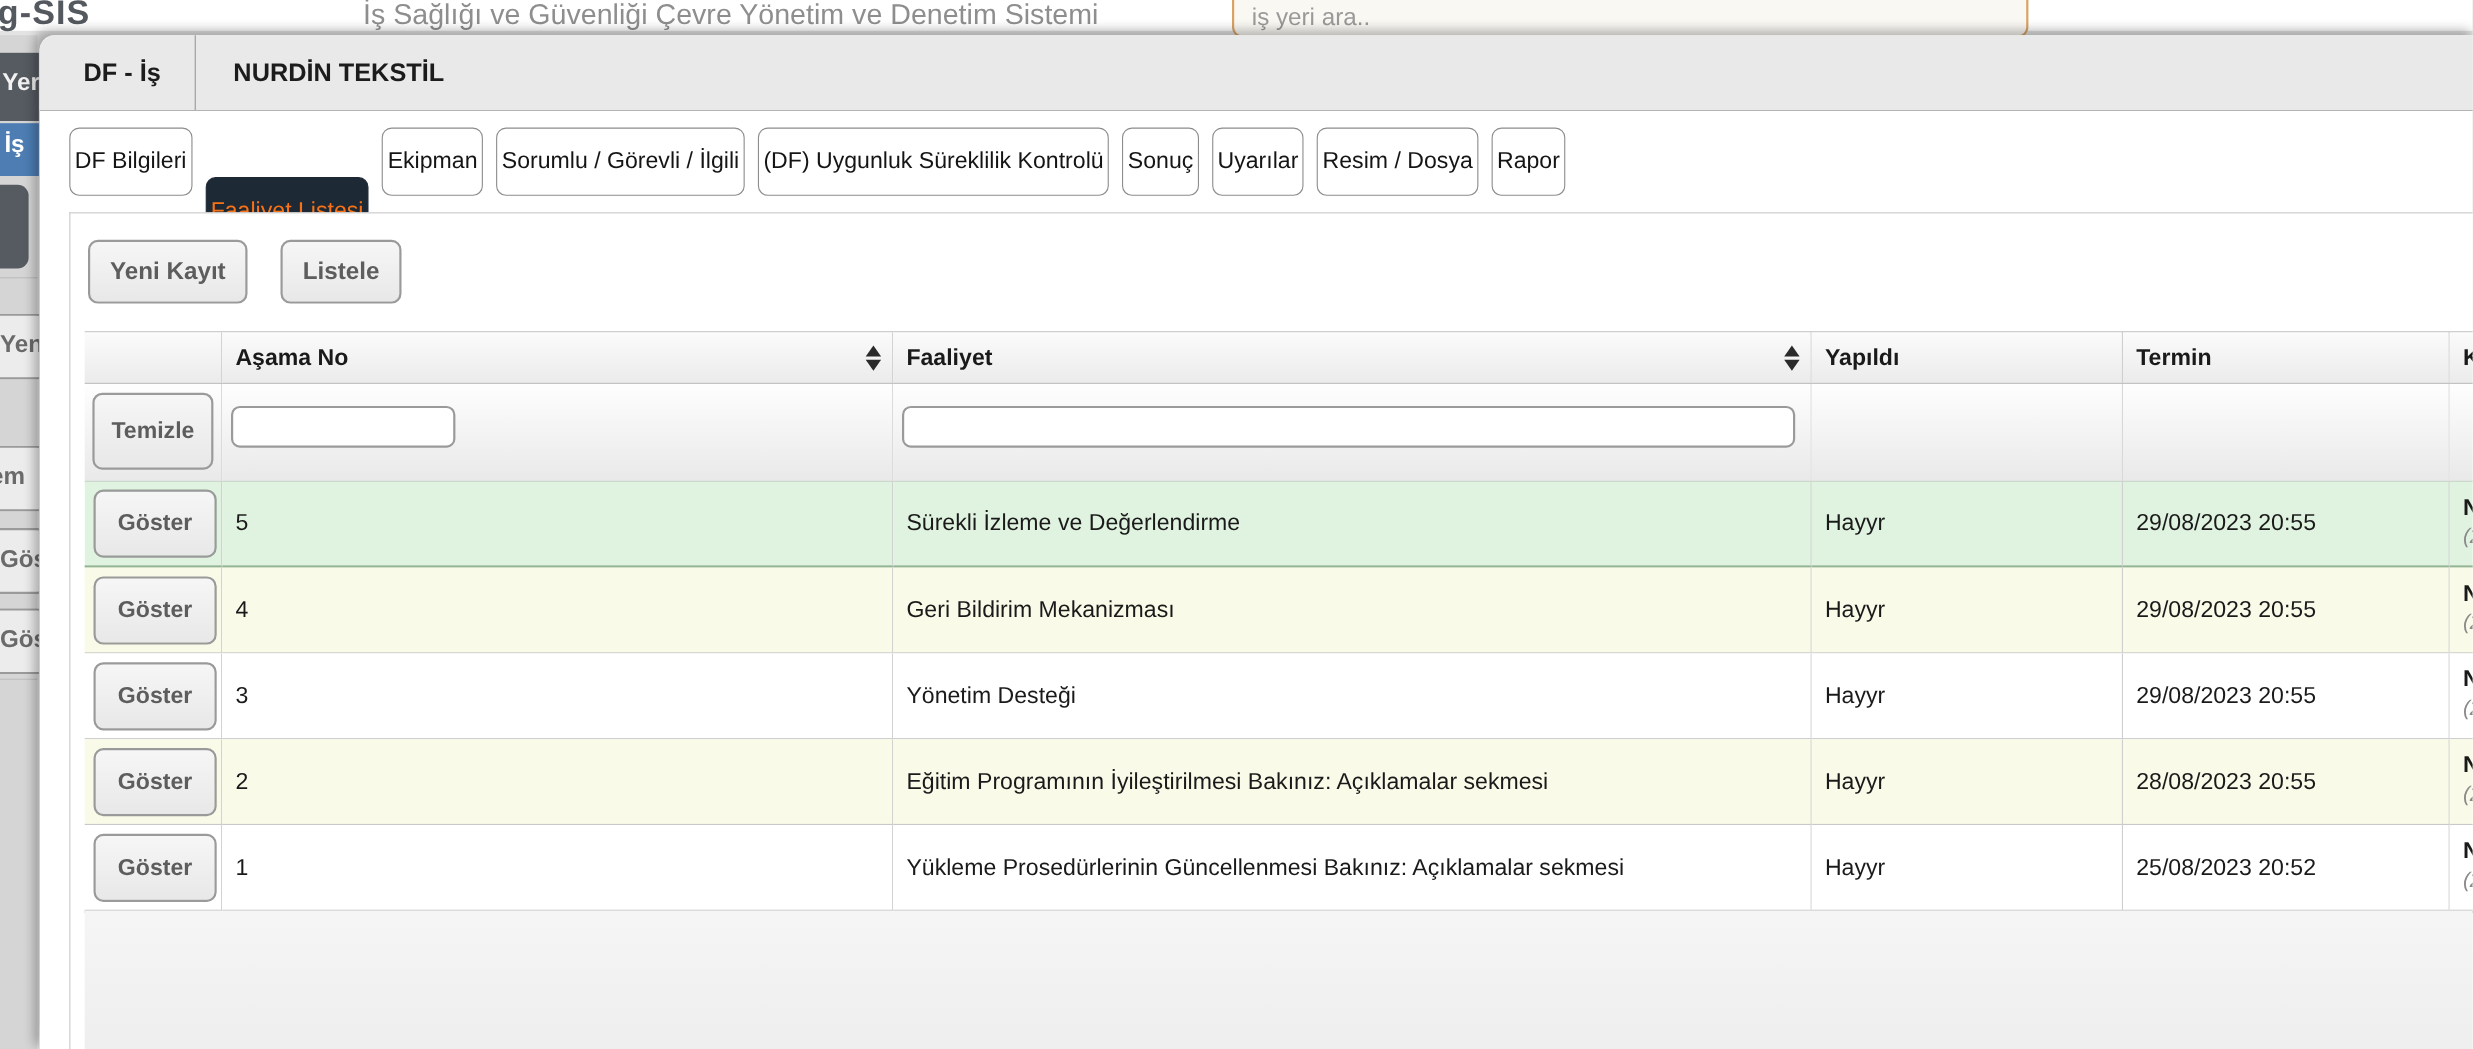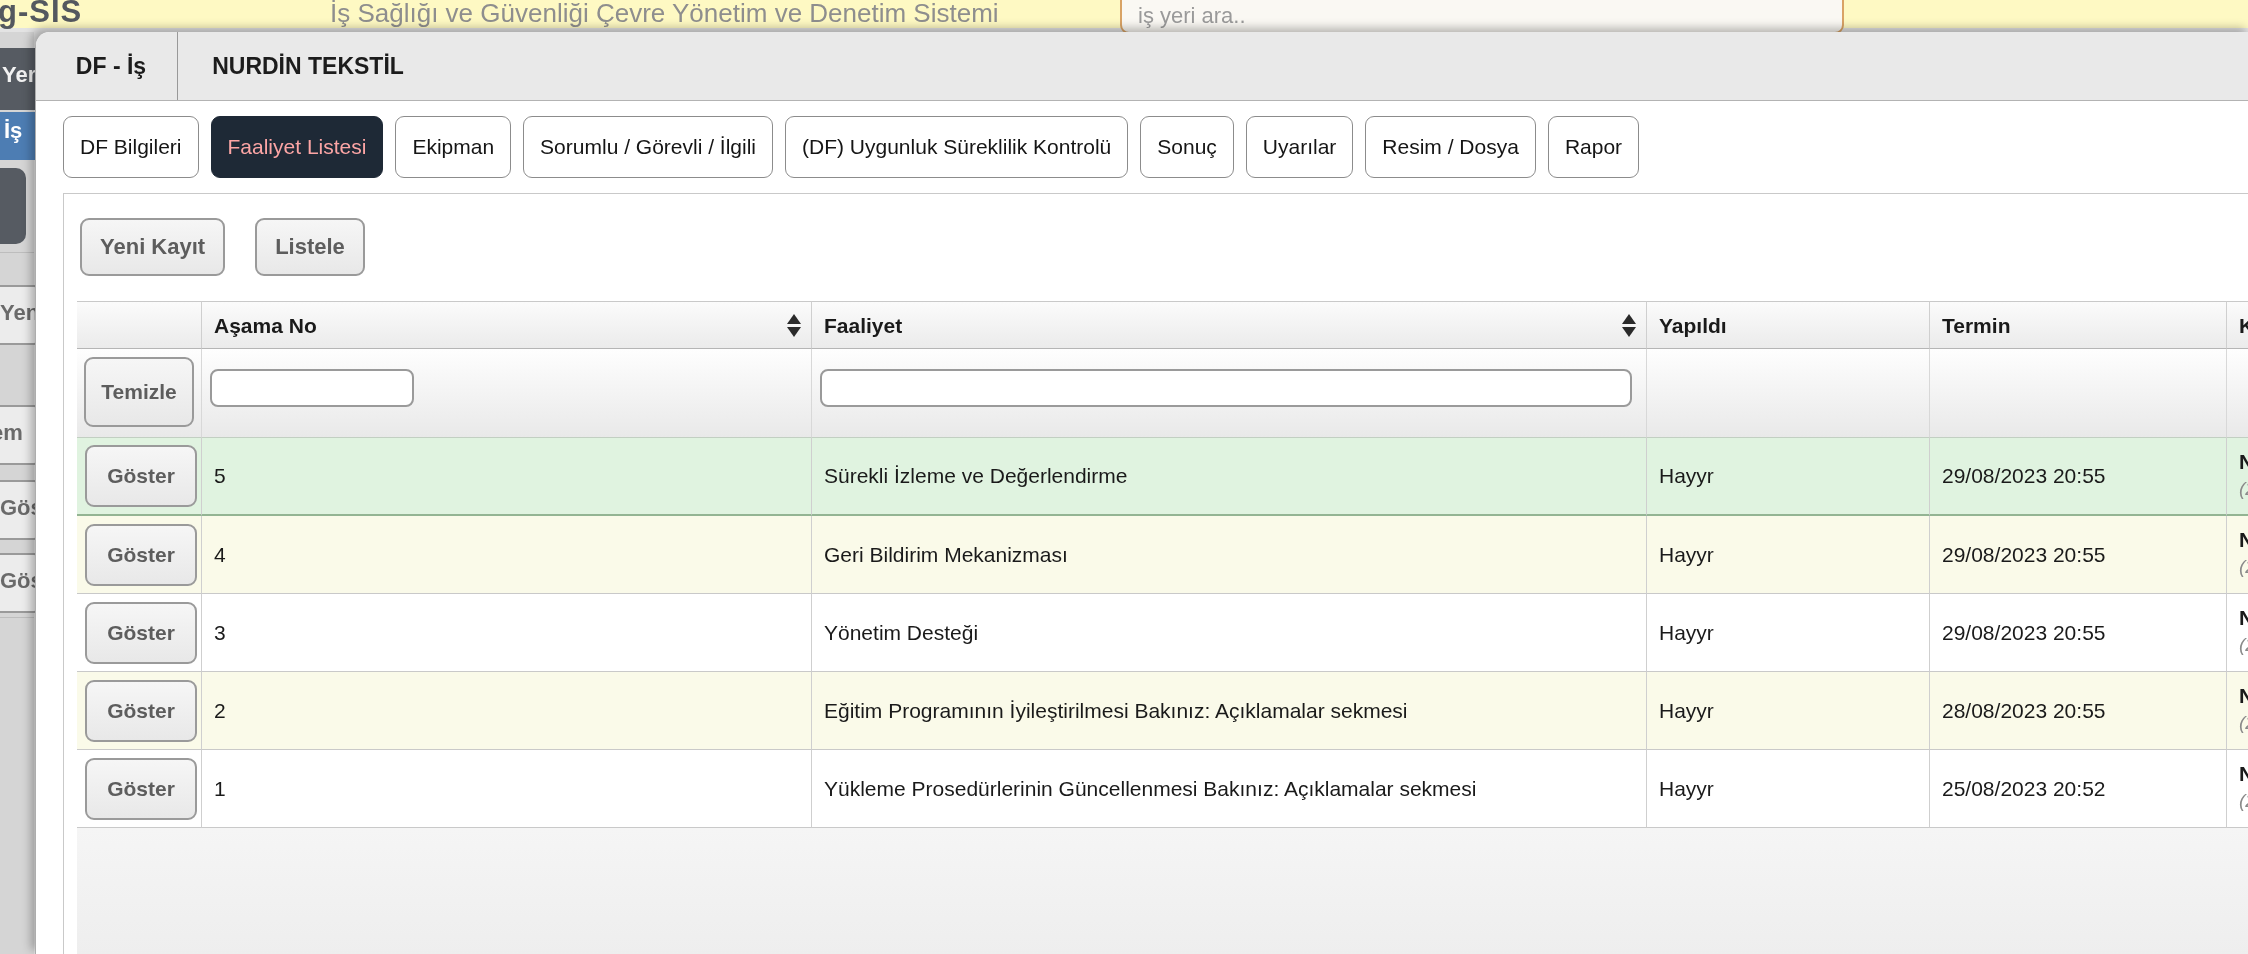--- a/index.html
+++ b/index.html
@@ -1,20 +1,20 @@
 <!DOCTYPE html>
 <html lang="tr"><head>
 <meta charset="utf-8">
 <style>
   html,body{margin:0;padding:0;background:#e6e6e6;}
   .screen{position:relative;width:2248px;height:954px;overflow:hidden;
           font-family:"Liberation Sans",sans-serif;background:#e3e3e3;}
 
   
-  .topbar{position:absolute;left:0;top:0;width:2248px;height:28px;background:#fef9c3;}
+  .topbar{position:absolute;left:0;top:0;width:2248px;height:28px;background:#ffffff;}
   .logo{position:absolute;left:-2px;top:-6px;font-size:31px;font-weight:bold;
         color:#54585f;letter-spacing:1px;}
   .app-title{position:absolute;left:330px;top:-2px;font-size:26px;color:#8e8e8e;
              white-space:nowrap;}
   .search-box{position:absolute;left:1120px;top:-12px;width:724px;height:46px;
               border:2px solid #d9a365;border-radius:9px;background:#faf8f3;
               font-family:inherit;font-size:22px;color:#444;padding:10px 0 0 16px;
               box-sizing:border-box;outline:none;}
   .search-box::placeholder{color:#9a9a9a;}
 
@@ -47,23 +47,23 @@
   .rec-header{position:absolute;left:0;top:0;right:0;height:68px;background:#e9e9e9;
               border-top-left-radius:14px;border-bottom:1px solid #b3b3b3;}
   .rec-cell{position:absolute;top:0;height:68px;line-height:68px;text-align:center;
             font-size:23px;font-weight:bold;color:#1c1c1c;}
   .rec-cell:nth-of-type(1){left:10px;width:130px;}
   .rec-cell:nth-of-type(2){left:141px;width:260px;border-left:1px solid #999;}
   .rec-cell:nth-of-type(3){left:402px;width:296px;border-left:4px solid #4d7c0f;border-right:1px solid #999;font-family:Liberation Serif, serif;}
 
   
   .tabs{position:absolute;left:27px;top:84px;display:flex;gap:12px;}
-  .tab{height:60px;line-height:60px;padding:0 16px;border:1px solid #8c8c8c;border-radius:9px;
+  .tab{height:60px;line-height:60px;padding:0 4px;border:1px solid #8c8c8c;border-radius:9px;
        background:#fff;color:#151515;font-size:21px;white-space:nowrap;cursor:pointer;}
-  .tab[data-active="true"]{background:#1e2936;border-color:#1e2936;color:#fca5a5;}
+  .tab[data-active="true"]{background:#1e2936;border-color:#1e2936;color:#f97316;margin-top:45px;}
 
   
   .container{position:absolute;left:27px;top:161px;width:2186px;height:761px;
              border-top:1px solid #c9c9c9;border-left:1px solid #c9c9c9;background:#fff;}
 
   .btn{display:inline-block;background:linear-gradient(#f6f6f6,#e8e8e8);
        border:2px solid #9a9a9a;border-radius:9px;color:#5d5d5d;font-weight:bold;
        font-family:inherit;font-size:22px;cursor:pointer;}
   .toolbar{position:absolute;left:16px;top:24px;display:flex;gap:30px;}
   .toolbar .btn{height:58px;line-height:54px;padding:0 18px;}

